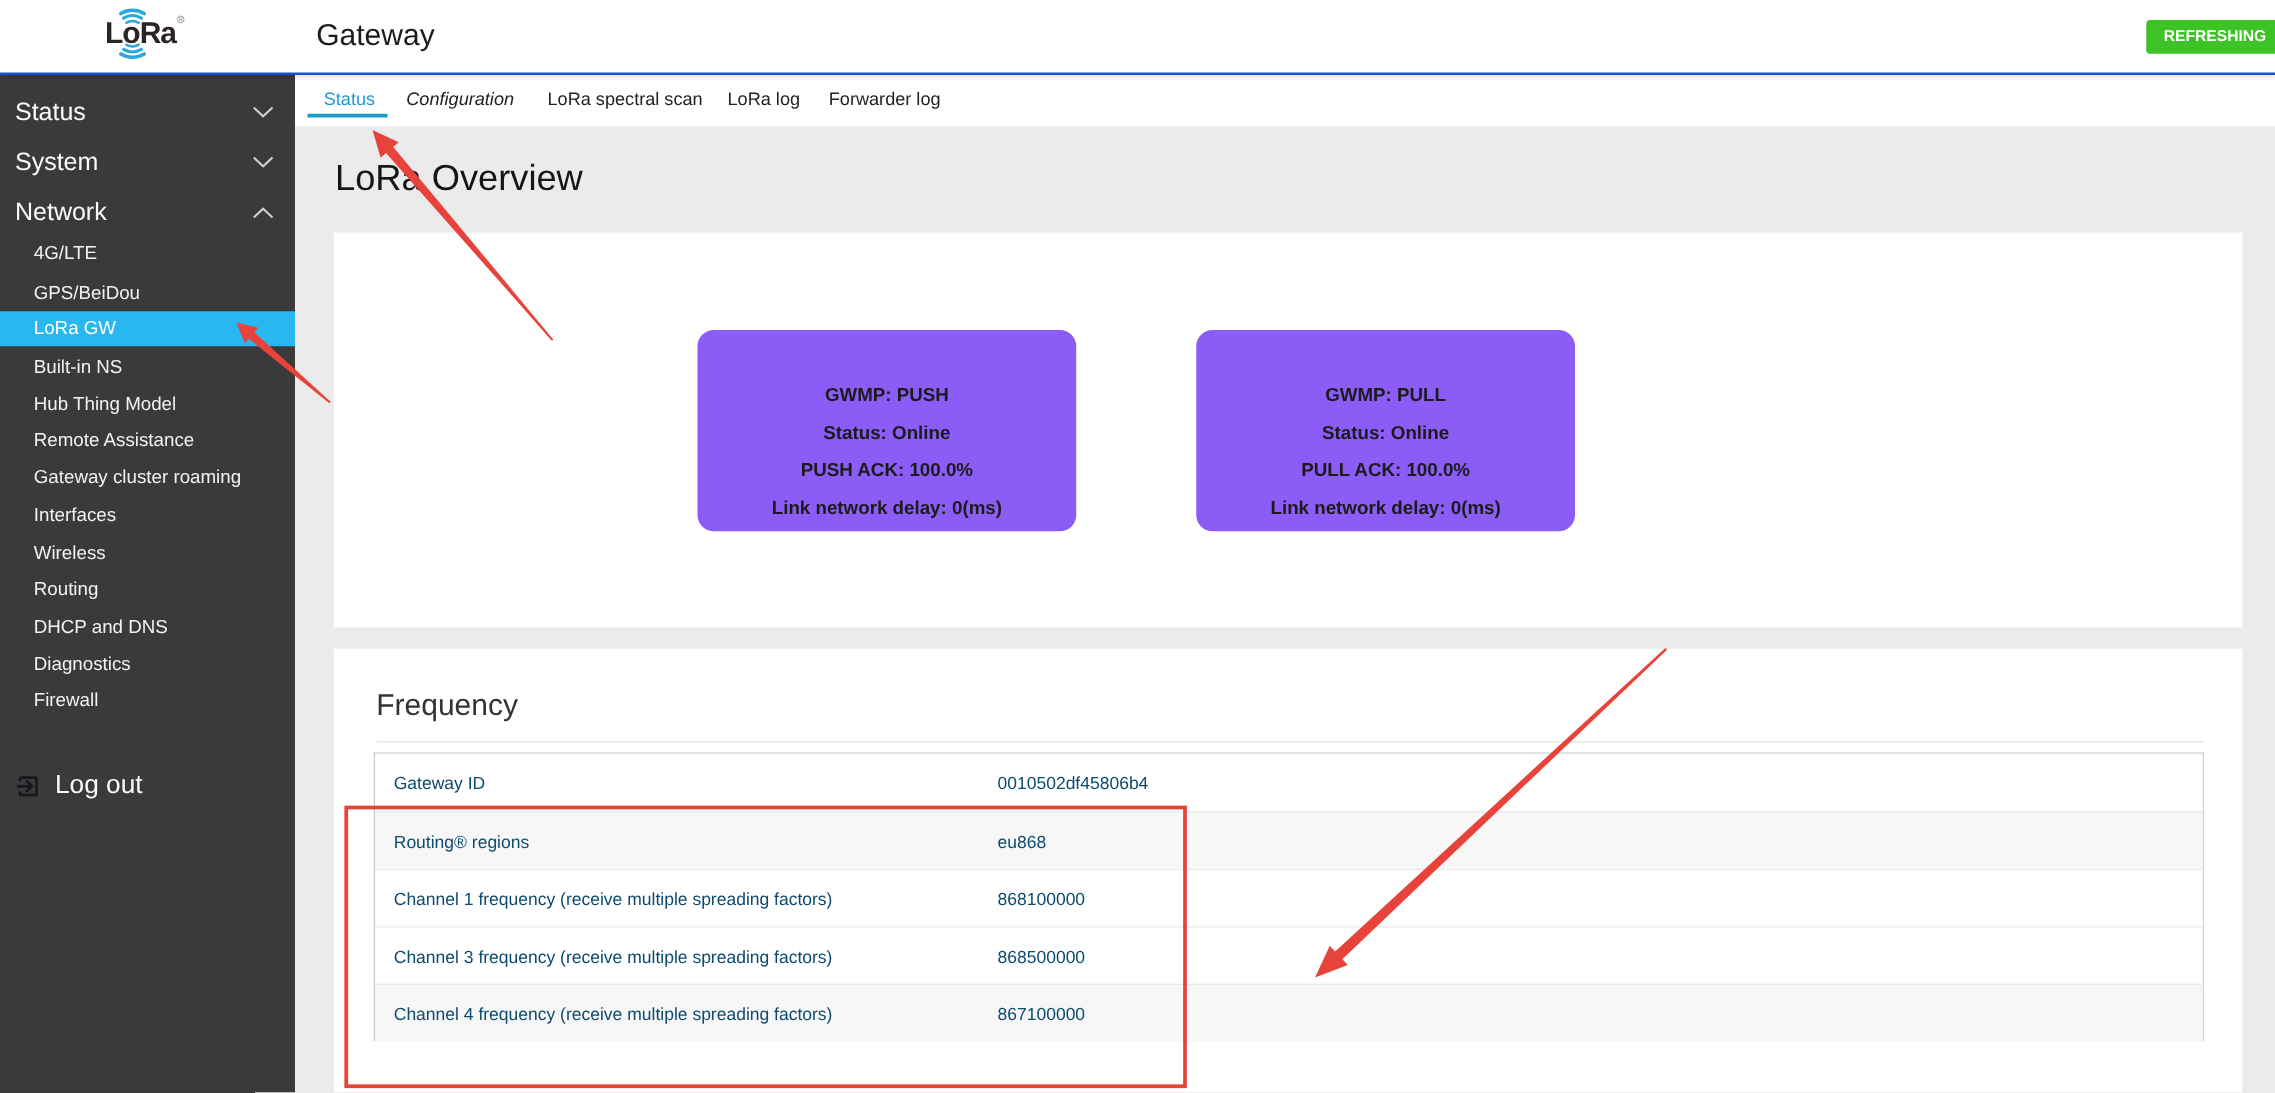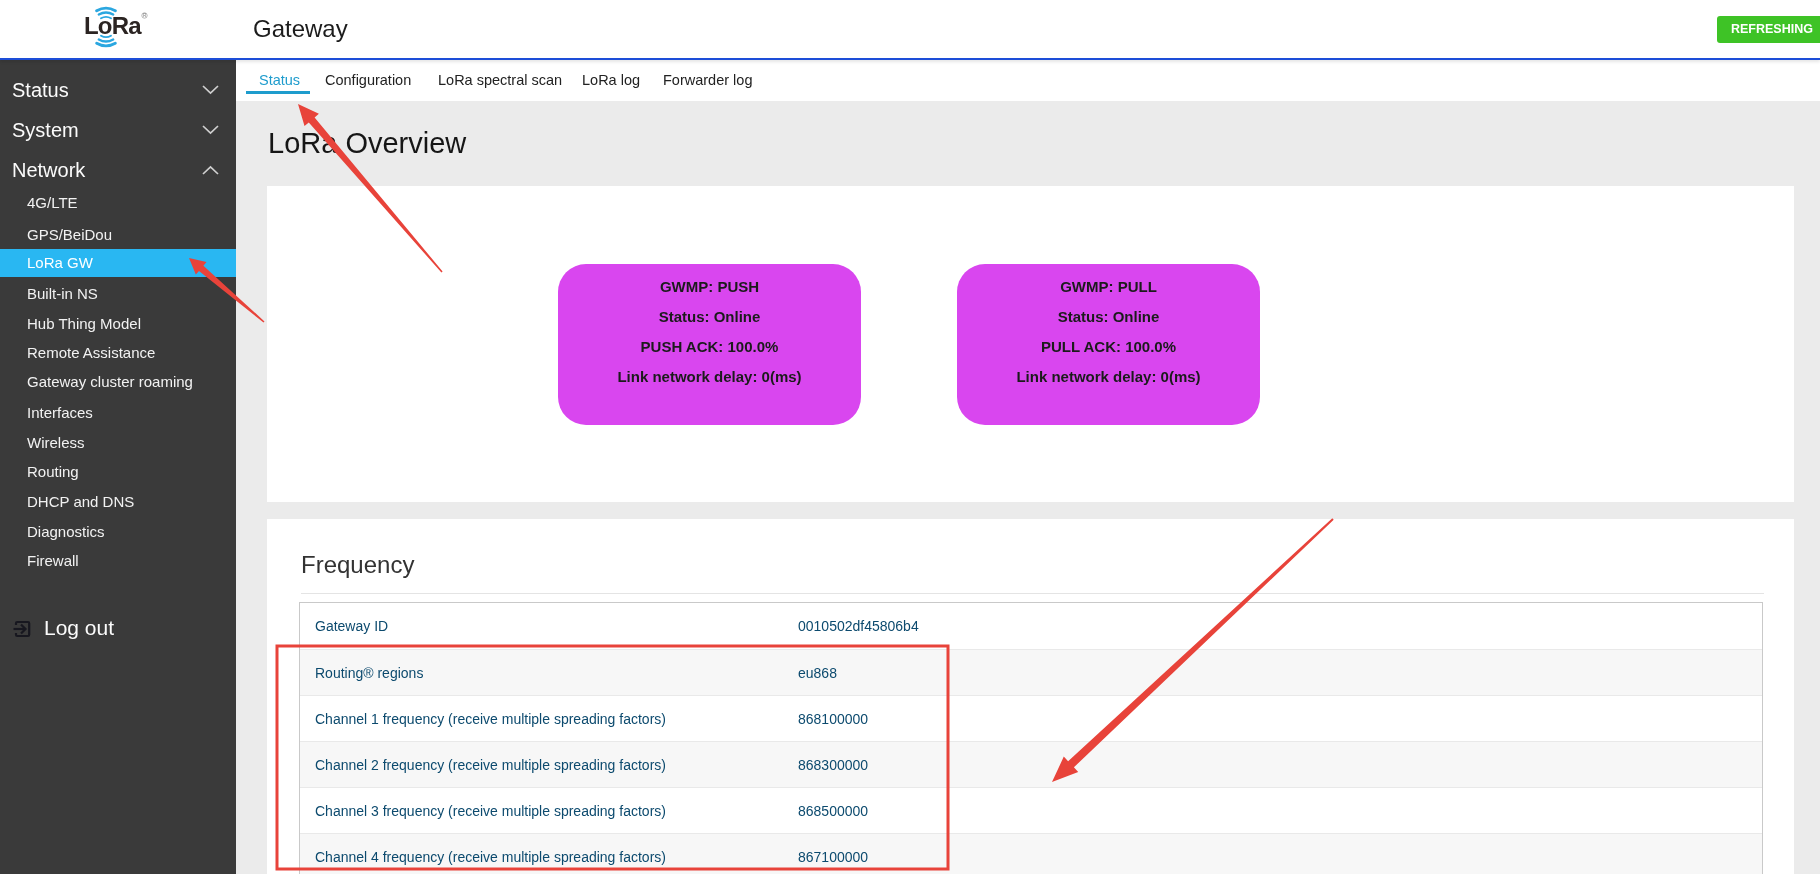--- a/index.html
+++ b/index.html
@@ -21,21 +21,21 @@
 
 #tabbar { position:absolute; left:236px; top:60px; width:1584px; height:41px; background:#fff; }
 .tab { position:absolute; top:0; height:41px; line-height:40px; font-size:14.5px; color:#222; }
 #tabline { position:absolute; left:246px; top:91px; width:64px; height:3px; background:#1e9ccd; z-index:2; }
 
 
 #h1 { position:absolute; left:268px; top:124px; font-size:29px; line-height:38px; color:#161616; }
 
 
 #card1 { position:absolute; left:267px; top:186px; width:1527px; height:316px; background:#fff; }
-.gbox { position:absolute; top:78px; width:303px; height:161px; background:#d946ef; border-radius:28px; text-align:center; padding-top:8px; }
+.gbox { position:absolute; top:78px; width:303px; height:161px; background:#8b5cf6; border-radius:13px; text-align:center; padding-top:38px; }
 .gbox div { line-height:30px; font-size:15px; font-weight:bold; color:#1b1b1b; }
 #gb1 { left:291px; }
 #gb2 { left:690px; }
 
 #card2 { position:absolute; left:267px; top:519px; width:1527px; height:355px; background:#fff; }
 #freq { position:absolute; left:34px; top:31px; font-size:24px; line-height:30px; color:#333; }
 #hr2 { position:absolute; left:34px; top:74px; width:1463px; height:1px; background:#e4e4e4; }
 #tbl { position:absolute; left:32px; top:83px; width:1464px; border:1px solid #c9c9c9; border-bottom:none; }
 .row { position:relative; height:46px; line-height:46px; font-size:14px; color:#0c4a6e; background:#fff; }
 .row + .row { border-top:1px solid #e9e9e9; }
@@ -97,21 +97,21 @@
   <svg style="position:absolute;left:13px;top:559px;" width="20" height="20" viewBox="0 0 20 20">
     <path d="M3 6 V4.2 Q3 3 4.2 3 H15 Q16.2 3 16.2 4.2 V15.8 Q16.2 17 15 17 H4.2 Q3 17 3 15.8 V14" fill="none" stroke="#17171f" stroke-width="2.2"></path>
     <line x1="0.5" y1="10" x2="11" y2="10" stroke="#17171f" stroke-width="2.2"></line>
     <path d="M8 5.5 L12.5 10 L8 14.5" fill="none" stroke="#17171f" stroke-width="2.2"></path>
   </svg>
   <div class="m1" style="left:44px;top:554px;font-size:21px;">Log out</div>
 </div>
 
 <div id="tabbar">
   <div class="tab" style="left:23px;color:#1e9ccd;">Status</div>
-  <div class="tab" style="left:89px;">Configuration</div>
+  <div class="tab" style="left:89px;font-style:italic;">Configuration</div>
   <div class="tab" style="left:202px;">LoRa spectral scan</div>
   <div class="tab" style="left:346px;">LoRa log</div>
   <div class="tab" style="left:427px;">Forwarder log</div>
 </div>
 <div id="tabline"></div>
 
 <div id="h1">LoRa Overview</div>
 
 <div id="card1">
   <div class="gbox" id="gb1">
@@ -137,24 +137,20 @@
         <span class="val">0010502df45806b4</span>
       </div>
     <div class="row alt">
         <span class="lbl">Routing® regions</span>
         <span class="val">eu868</span>
       </div>
     <div class="row">
         <span class="lbl">Channel 1 frequency (receive multiple spreading factors)</span>
         <span class="val">868100000</span>
       </div>
-    <div class="row alt">
-        <span class="lbl">Channel 2 frequency (receive multiple spreading factors)</span>
-        <span class="val">868300000</span>
-      </div>
     <div class="row">
         <span class="lbl">Channel 3 frequency (receive multiple spreading factors)</span>
         <span class="val">868500000</span>
       </div>
     <div class="row alt">
         <span class="lbl">Channel 4 frequency (receive multiple spreading factors)</span>
         <span class="val">867100000</span>
       </div>
   </div>
 </div>

